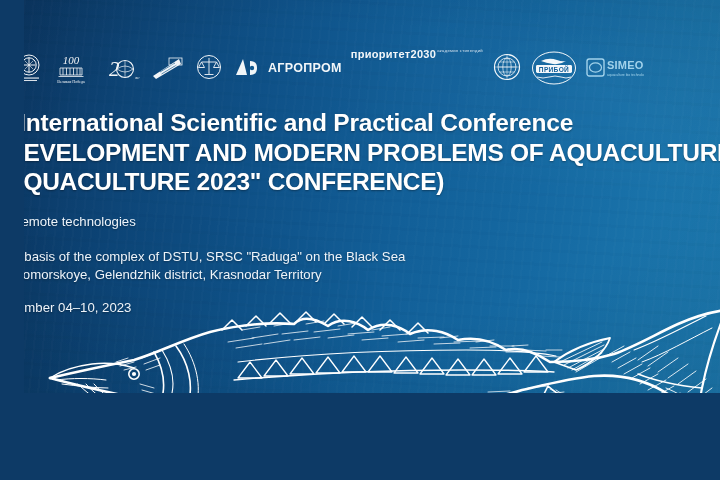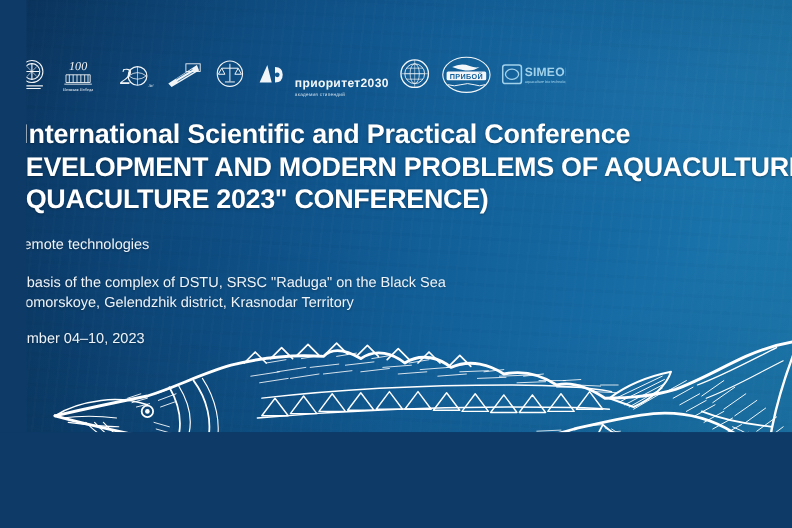--- a/index.html
+++ b/index.html
@@ -192,22 +192,25 @@
     </div>
 
     <div class="logo" style="width:26px">
       <svg width="26" height="26" viewBox="0 0 26 26">
         <path d="M3 20 L10 4 L14 20 Z" fill="#ffffff"></path>
         <path d="M17 6 q7 0 7 7 q0 7 -7 7 z" fill="#ffffff"></path>
         <circle cx="19" cy="13" r="2.2" fill="#12598f"></circle>
       </svg>
     </div>
 
-
-    <div class="logo" style="flex-direction:column; align-items:flex-start; justify-content:flex-end; gap:1px">
+    <div class="logo">
+      <span class="lbl" style="font-size:12.5px">АГРОПРОМ</span>
+    </div>
+
+    <div class="logo" style="flex-direction:row; align-items:flex-start; justify-content:space-between; gap:1px">
       <span class="lbl" style="font-size:11px">приоритет2030</span>
       <span style="color:#dce8f3;font-size:4.2px;letter-spacing:.3px;white-space:nowrap">академия стипендий</span>
     </div>
 
 
     <div class="logo" style="width:30px">
       <svg width="30" height="32" viewBox="0 0 30 32">
         <circle cx="15" cy="15" r="12.5" fill="none" stroke="#ffffff" stroke-width="1.2"></circle>
         <circle cx="15" cy="15" r="9" fill="none" stroke="#ffffff" stroke-width=".8"></circle>
         <ellipse cx="15" cy="15" rx="4.2" ry="9" fill="none" stroke="#ffffff" stroke-width=".7"></ellipse>

